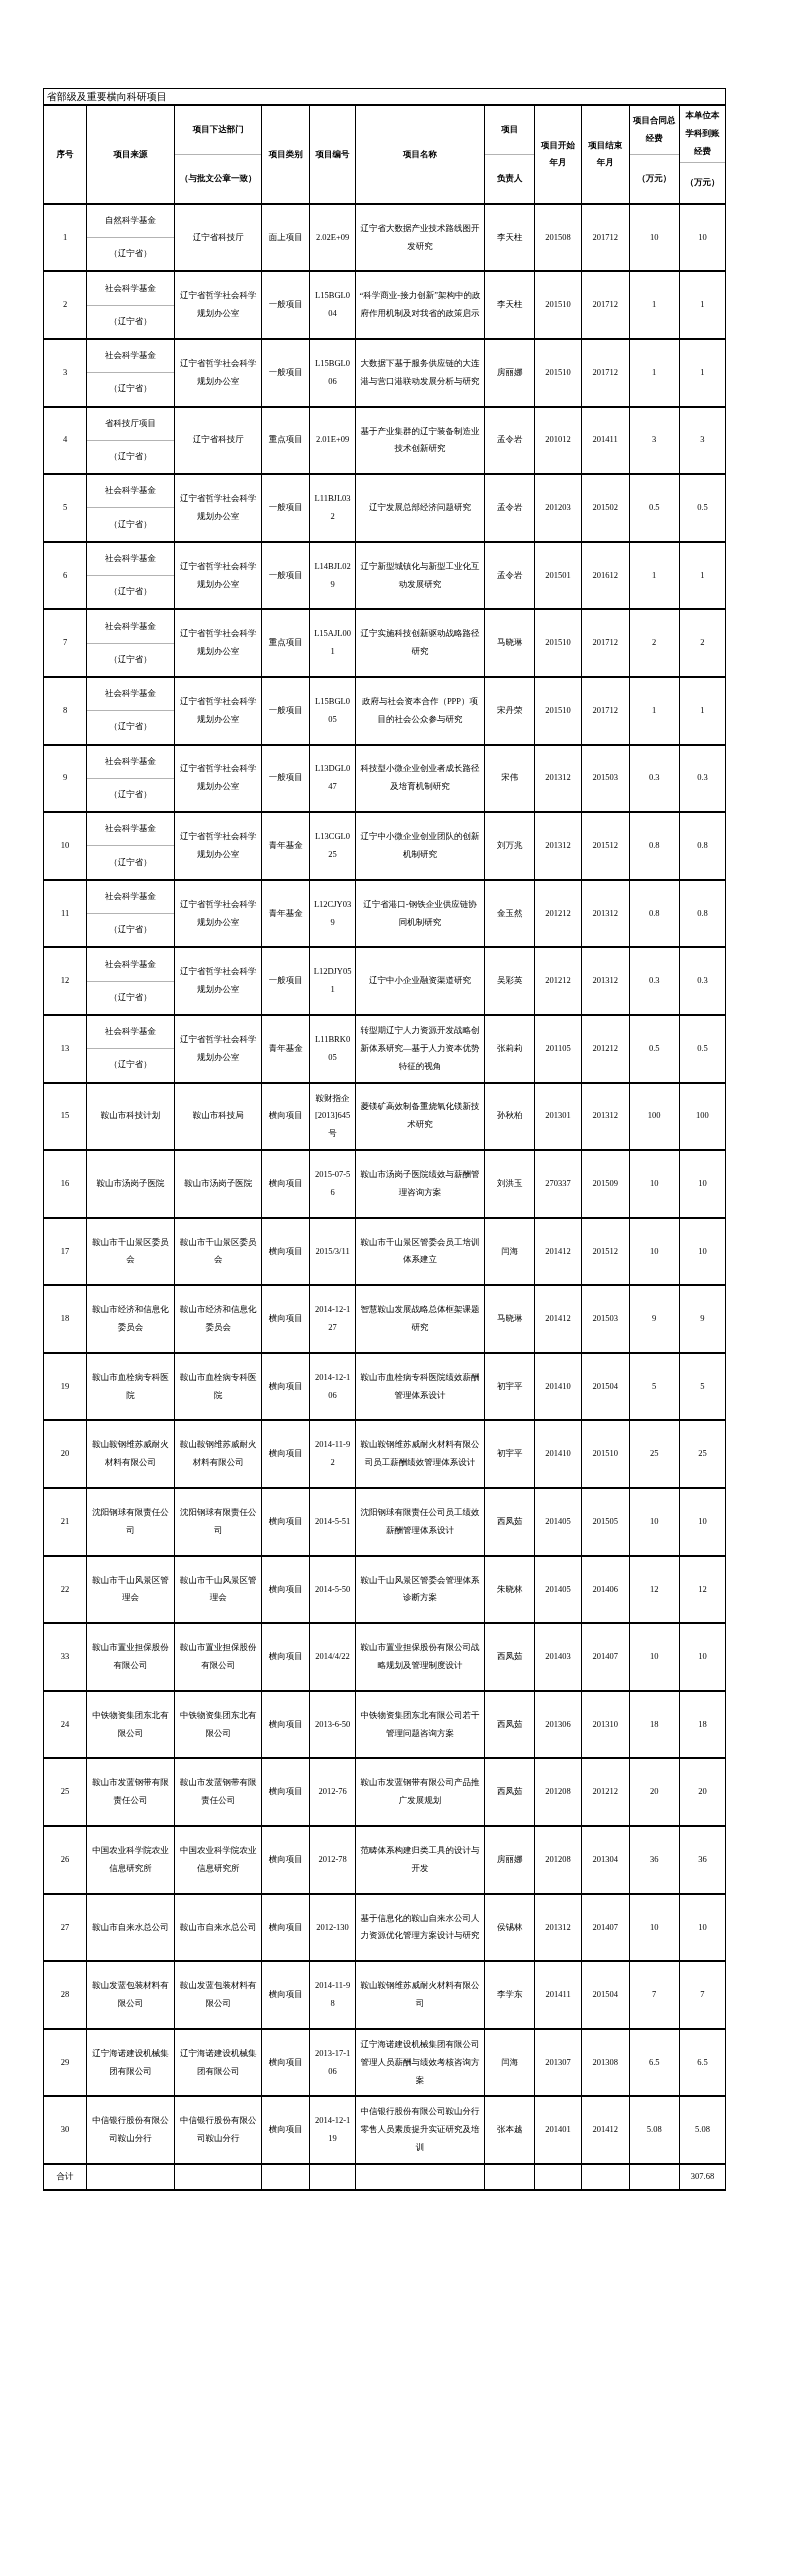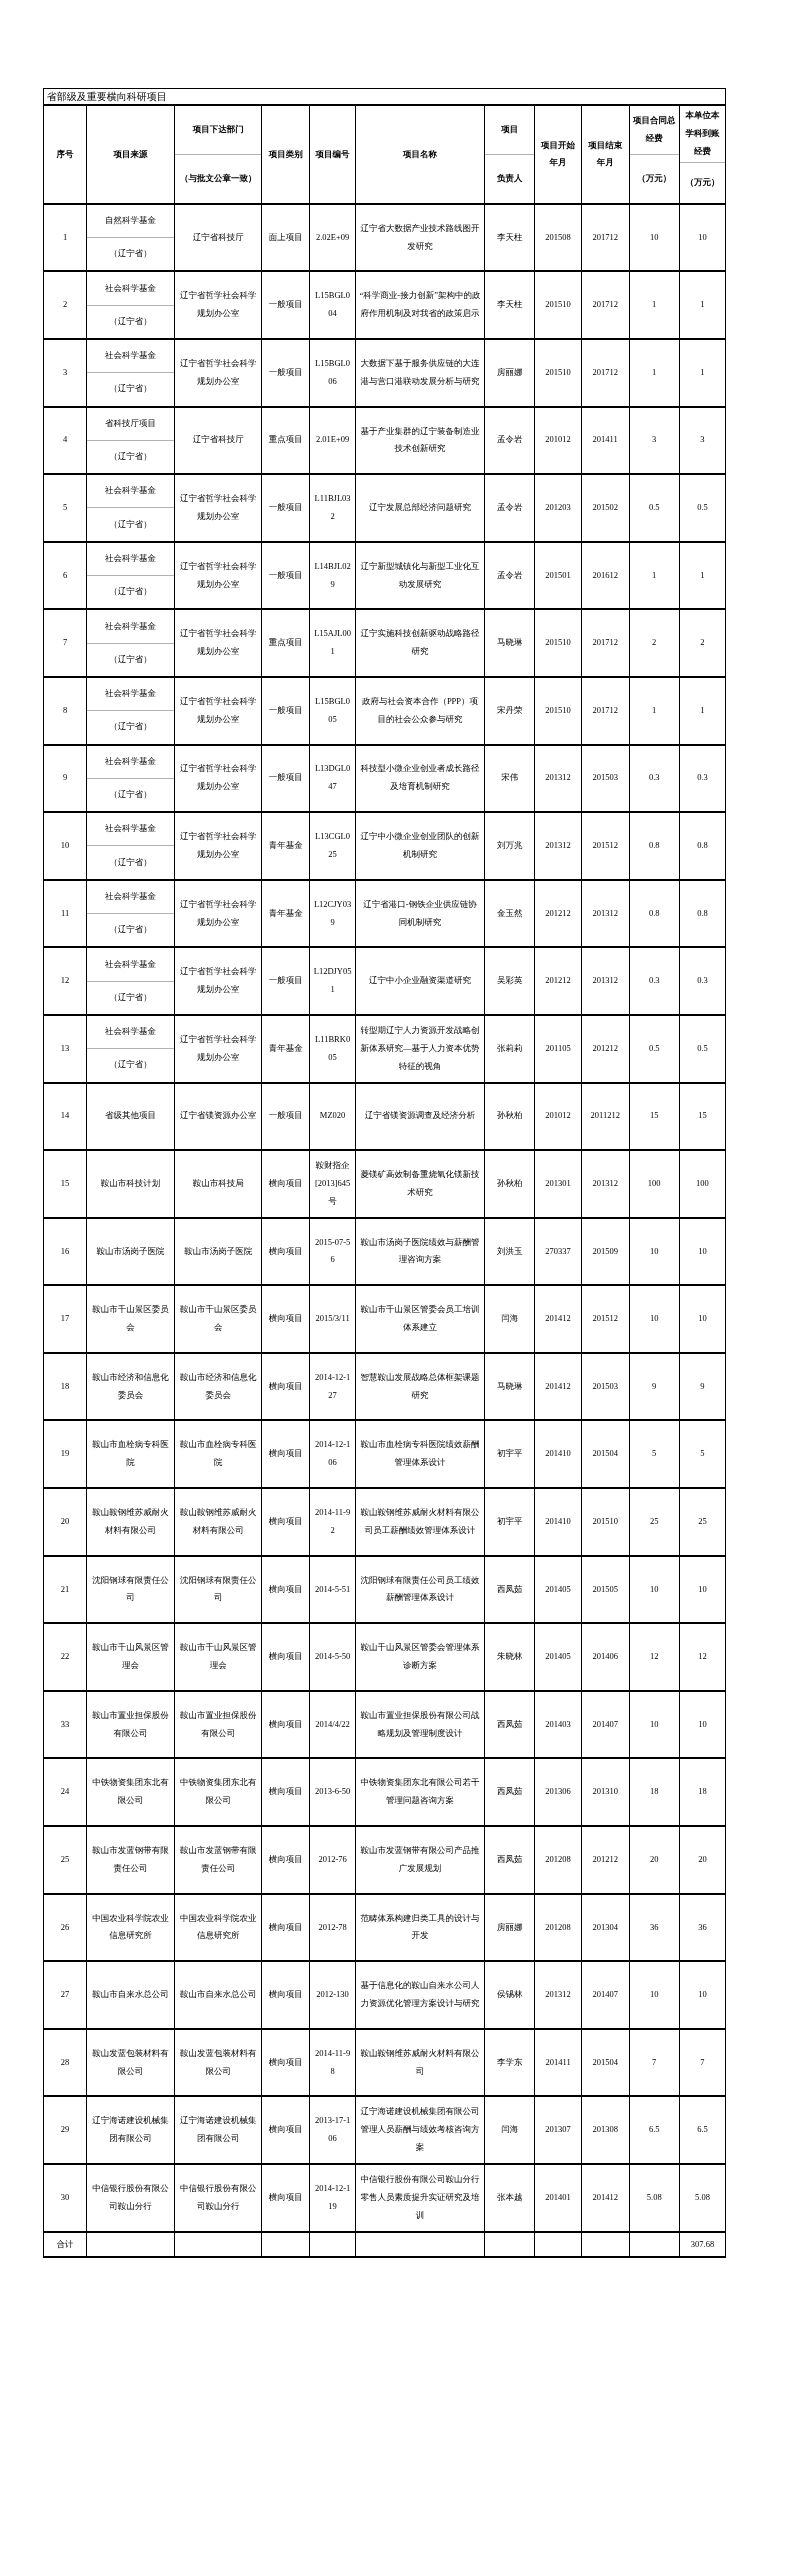--- a/index.html
+++ b/index.html
@@ -314,33 +314,20 @@
             <td>青年基金</td>
             <td>L11BRK005</td>
             <td>转型期辽宁人力资源开发战略创新体系研究—基于人力资本优势特征的视角</td>
             <td>张莉莉</td>
             <td>201105</td>
             <td>201212</td>
             <td>0.5</td>
             <td>0.5</td>
           </tr>
           <tr>
-            <td>14</td>
-            <td>省级其他项目</td>
-            <td>辽宁省镁资源办公室</td>
-            <td>一般项目</td>
-            <td>MZ020</td>
-            <td>辽宁省镁资源调查及经济分析</td>
-            <td>孙秋柏</td>
-            <td>201012</td>
-            <td>2011212</td>
-            <td>15</td>
-            <td>15</td>
-          </tr>
-          <tr>
             <td>15</td>
             <td>鞍山市科技计划</td>
             <td>鞍山市科技局</td>
             <td>横向项目</td>
             <td>鞍财指企[2013]645号</td>
             <td>菱镁矿高效制备重烧氧化镁新技术研究</td>
             <td>孙秋柏</td>
             <td>201301</td>
             <td>201312</td>
             <td>100</td>

